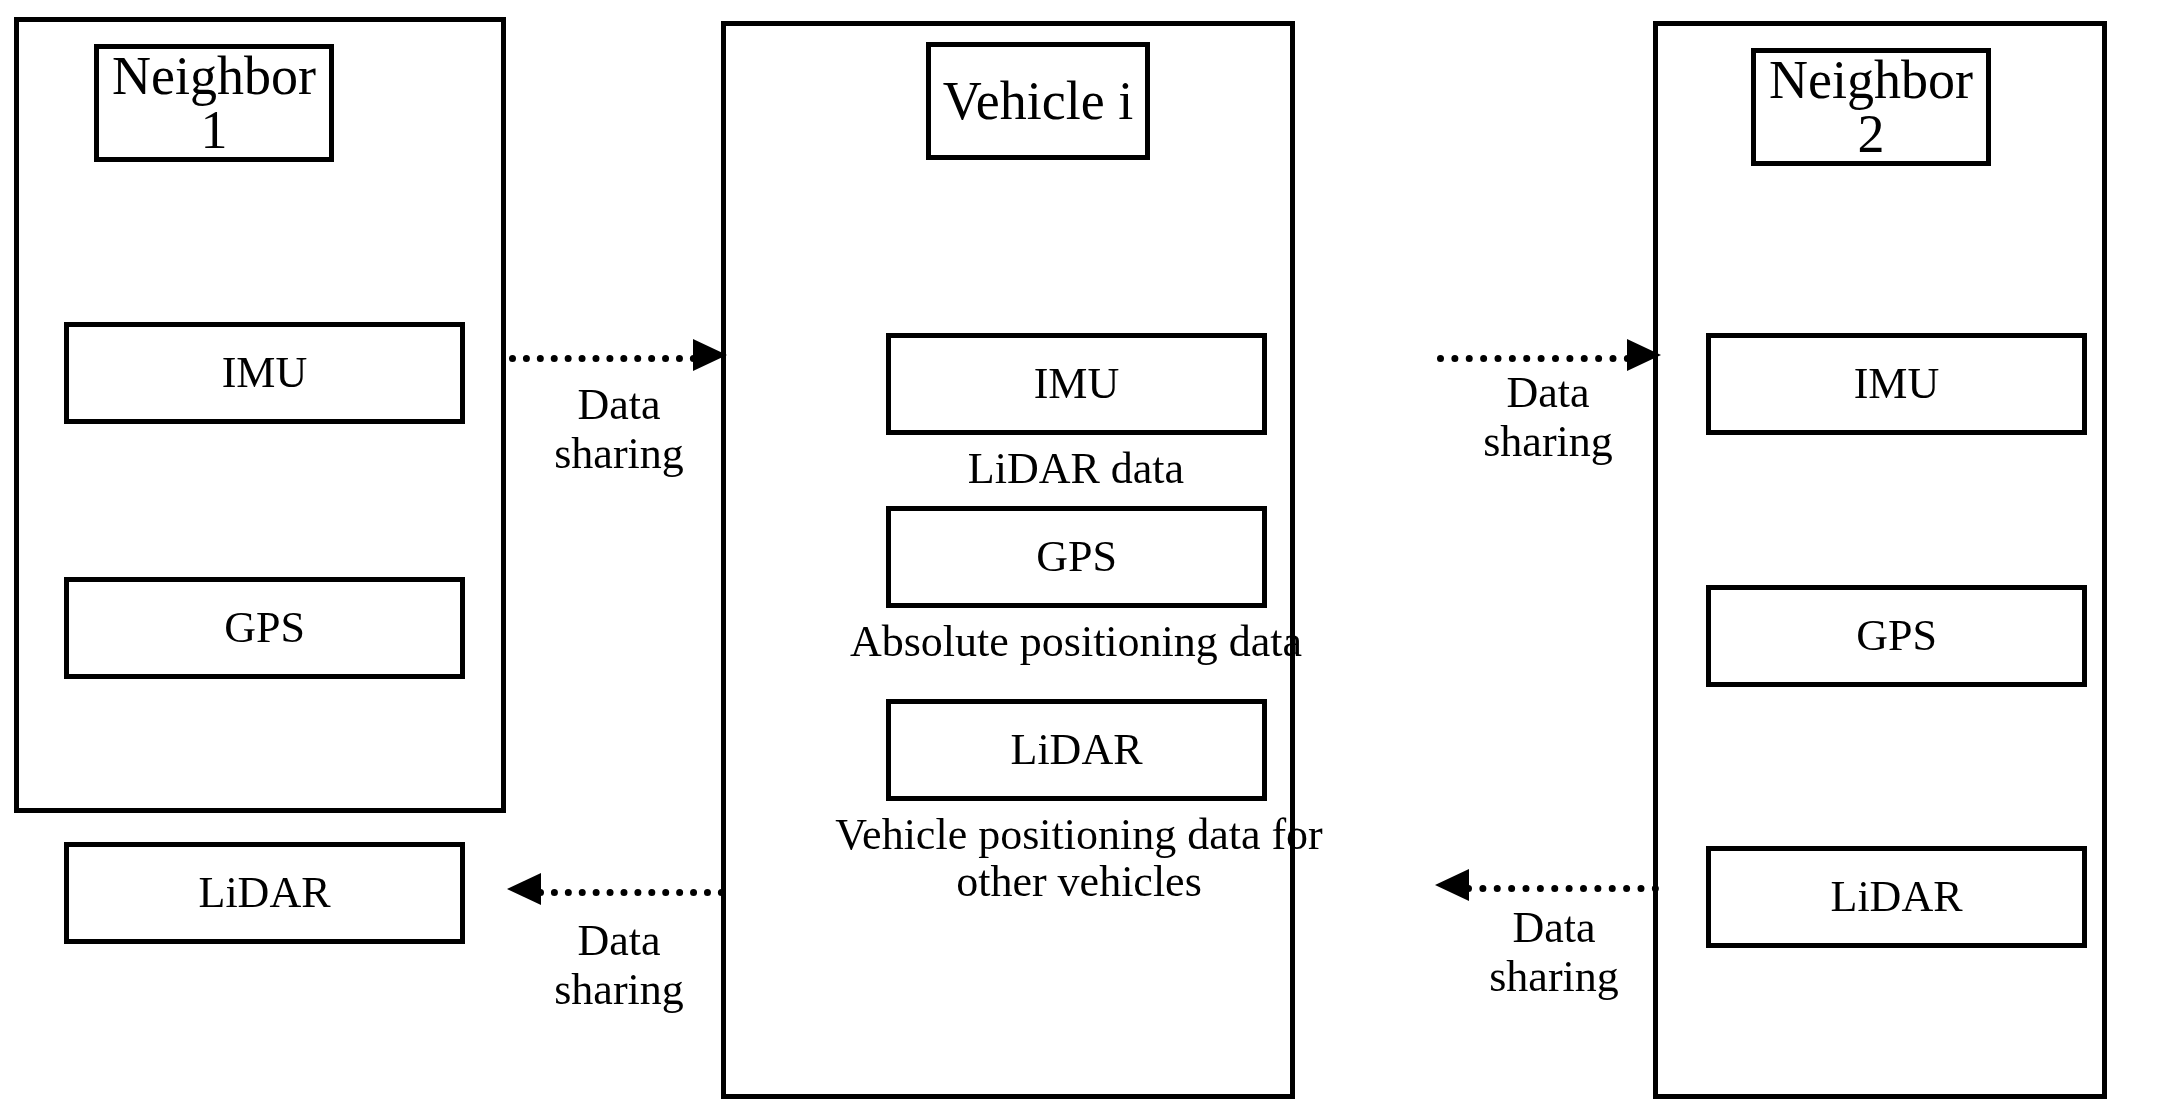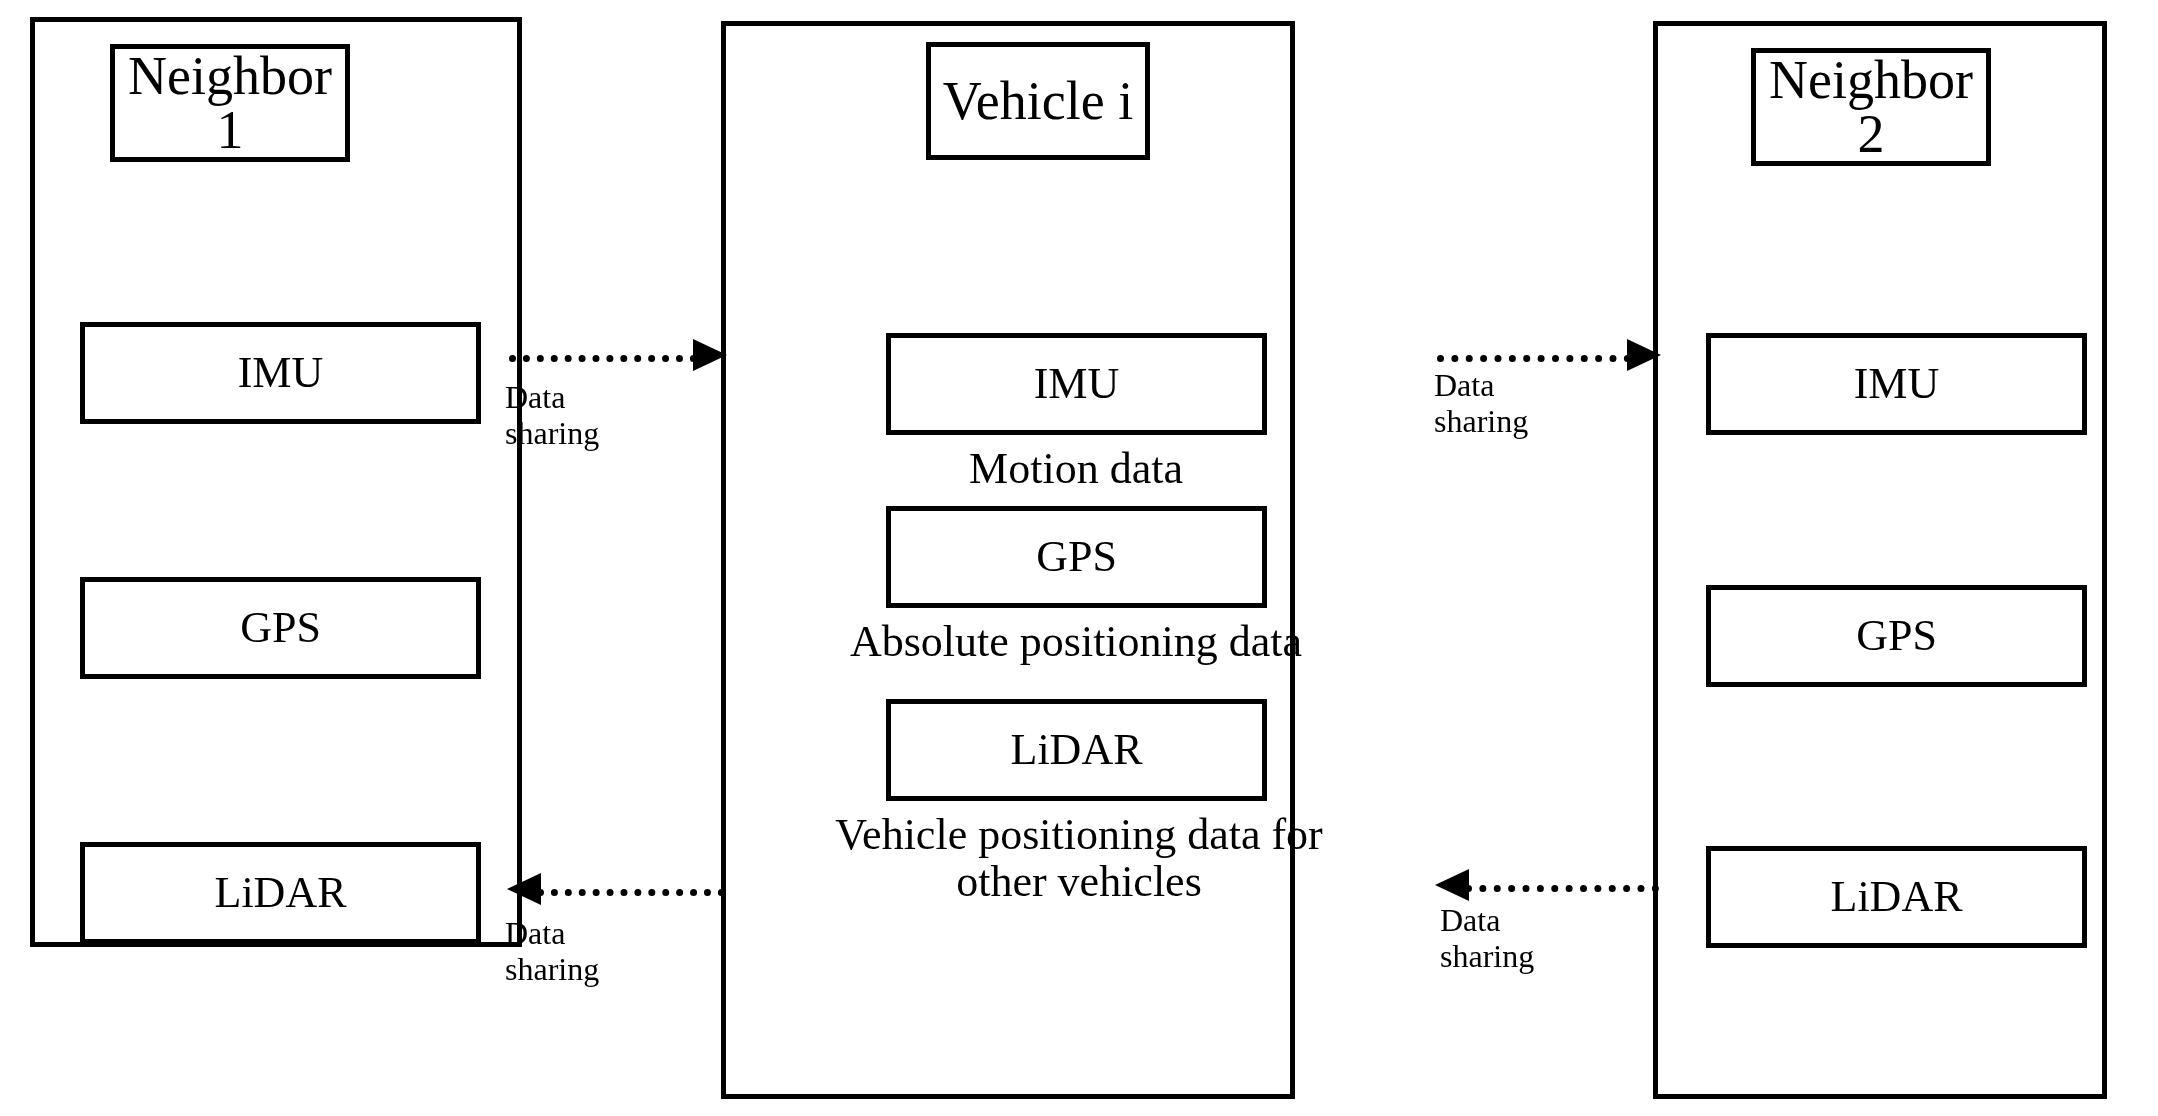--- a/index.html
+++ b/index.html
@@ -16,21 +16,21 @@
     font-family: "Liberation Serif", "DejaVu Serif", serif;
     color: #000000;
     overflow: hidden;
   }
   .column {
     position: absolute;
     border: 5px solid #000000;
     box-sizing: border-box;
     background: #ffffff;
   }
-  #col-neighbor1 { left: 30px;   top: 17px; width: 492px; height: 930px; }
+  #col-neighbor1 { left: 14px;   top: 17px; width: 492px; height: 796px; }
   #col-vehicle   { left: 721px;  top: 21px; width: 574px; height: 1078px; }
   #col-neighbor2 { left: 1653px; top: 21px; width: 454px; height: 1078px; padding-left: 28px; }
 
   .node-box {
     position: absolute;
     border: 5px solid #000000;
     box-sizing: border-box;
     background: #ffffff;
     display: flex;
     align-items: center;
@@ -75,22 +75,22 @@
   }
   .arrow.left .head {
     left: -2px;
     border-right: 34px solid #000000;
   }
   .arrow.right .shaft { left: 0; right: 28px; }
   .arrow.left  .shaft { left: 28px; right: 0; }
 
   .arrow-label {
     position: absolute;
-    text-align: left;
-    font-size: 32px;
+    text-align: center;
+    font-size: 44px;
     line-height: 1.12;
     white-space: pre-line;
     color: #000000;
   }
 </style>
 </head>
 <body>
 
 <div id="stage">
 
@@ -113,21 +113,21 @@
   </div>
 
   <div class="column" id="col-vehicle">
     <div class="node-box title-box" style="left:200px; top:16px; width:224px; height:118px;">
       <span>Vehicle i</span>
     </div>
 
     <div class="node-box sensor-box" style="left:160px; top:307px; width:381px; height:102px;">
       <span>IMU</span>
     </div>
-    <div class="caption" style="left:70px; top:420px; width:560px;">Motion data</div>
+    <div class="caption" style="left:70px; top:420px; width:560px;">LiDAR data</div>
 
     <div class="node-box sensor-box" style="left:160px; top:480px; width:381px; height:102px;">
       <span>GPS</span>
     </div>
     <div class="caption" style="left:10px; top:593px; width:680px;">Absolute positioning data</div>
 
     <div class="node-box sensor-box" style="left:160px; top:673px; width:381px; height:102px;">
       <span>LiDAR</span>
     </div>
     <div class="caption" style="left:-12px; top:786px; width:730px;">Vehicle positioning data for

